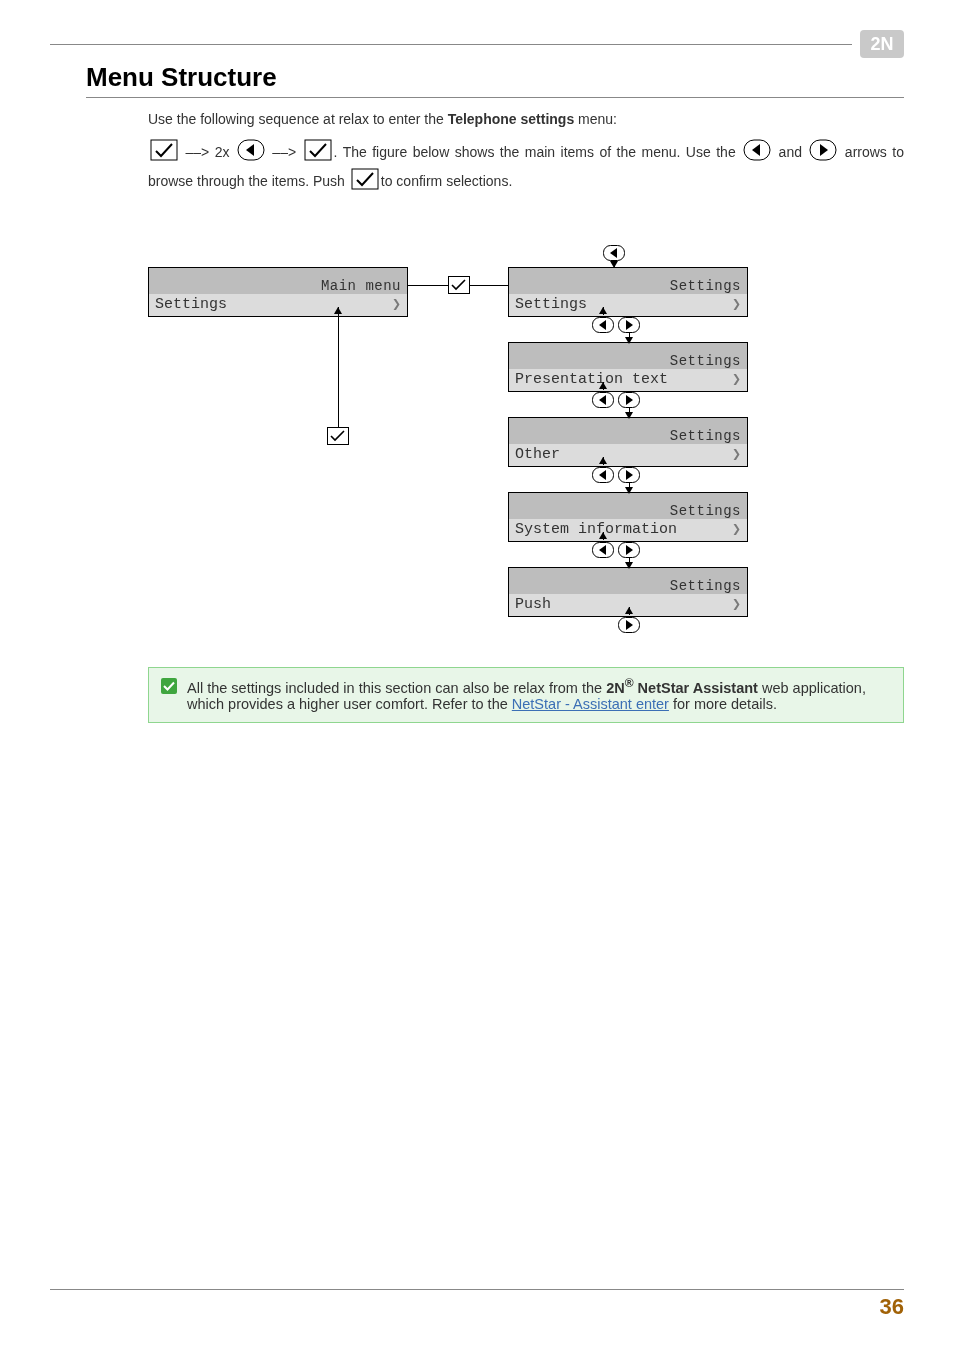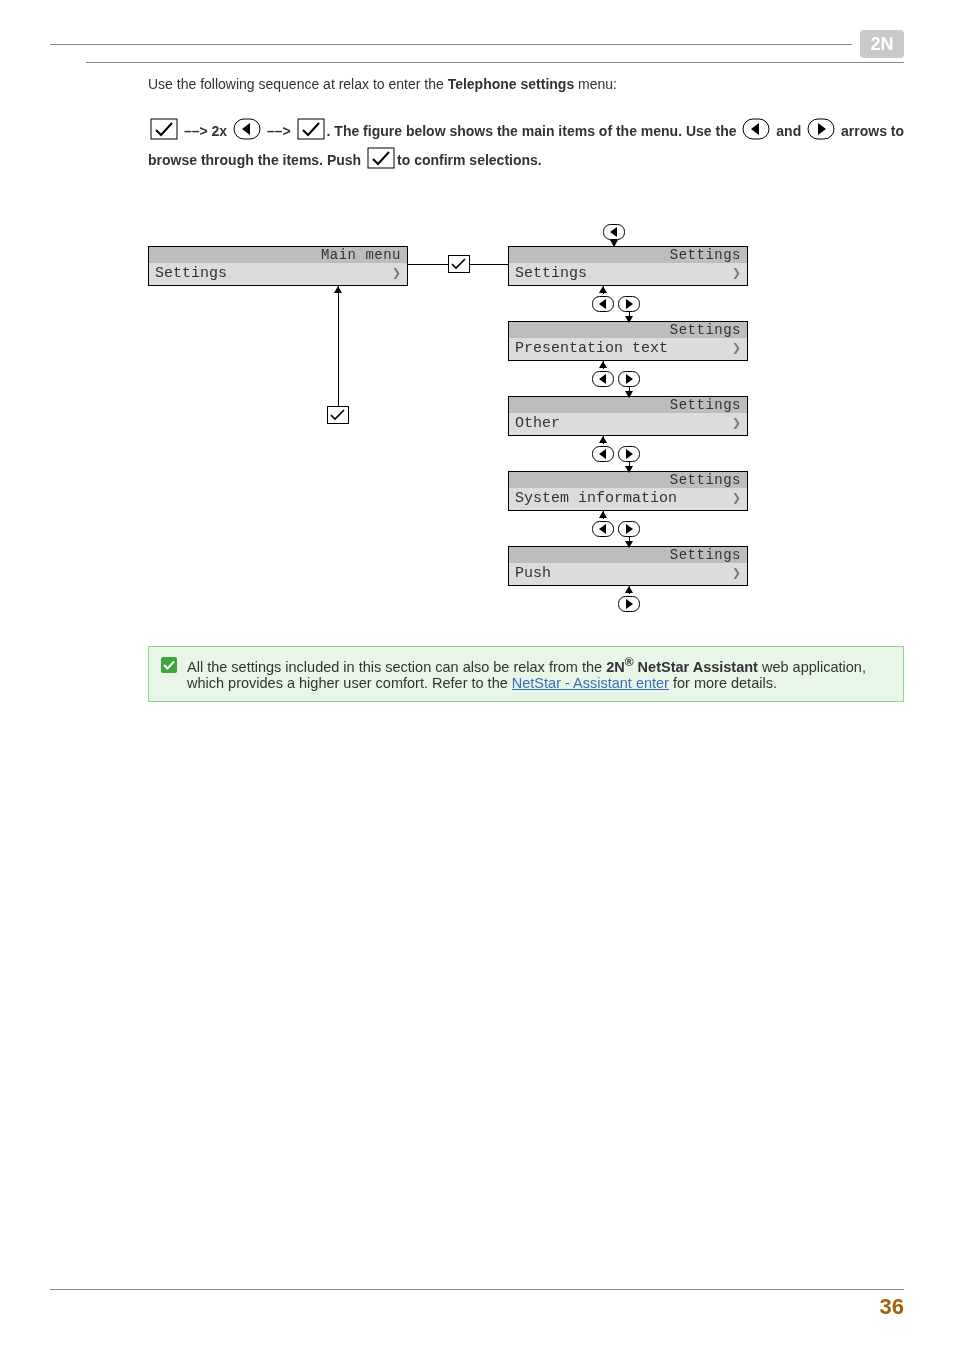--- a/index.html
+++ b/index.html
@@ -71,21 +71,21 @@
   .menu-box {
     position: absolute;
     border: 1px solid #000;
     padding: 0;
     width: 240px;
     font-size: 15px;
   }
   .menu-box .hdr {
     background: #bdbdbd;
     text-align: right;
-    padding: 0 6px 0 6px;
+    padding: 10px 6px 0 6px;
     font-size: 14px;
     letter-spacing: 0.5px;
   }
   .menu-box .row {
     background: #dcdcdc;
     padding: 1px 6px 2px 6px;
     display: flex;
     justify-content: space-between;
     align-items: center;
     font-size: 15px;
@@ -134,28 +134,29 @@
     <div class="top-rule"></div>
     <div class="logo-box">
       <svg width="44" height="28" viewBox="0 0 44 28">
         <rect x="0" y="0" width="44" height="28" rx="4" fill="#c9c9c9"></rect>
         <text x="22" y="20" text-anchor="middle" font-family="Arial" font-size="18" font-weight="bold" fill="#ffffff">2N</text>
       </svg>
     </div>
   </div>
 
 
+  <h2 class="sub-title">Menu Structure</h2>
   <div class="sub-rule"></div>
 
   <div class="body-block">
     <div>
       <span>Use the following sequence at relax to enter the </span><b>Telephone settings</b><span> menu:</span>
     </div>
 
-    <div class="para-justify" style="margin-top:22px;font-weight:bold;">
+    <div class="para-justify" style="margin-top:8px;">
       <span class="inline-icon">
         <svg width="28" height="22" viewBox="0 0 28 22">
             <rect x="1" y="1" width="26" height="20" fill="#fff" stroke="#000"></rect>
             <path d="M6 12 L11 17 L22 5" stroke="#000" stroke-width="2" fill="none"></path>
           </svg>
       </span><span> ––&gt; 2x </span><span class="inline-icon">
         <svg width="28" height="22" viewBox="0 0 28 22">
             <rect x="1" y="1" width="26" height="20" rx="10" fill="#fff" stroke="#000"></rect>
             <path d="M17 5 L9 11 L17 17 Z" fill="#000"></path>
           </svg>

